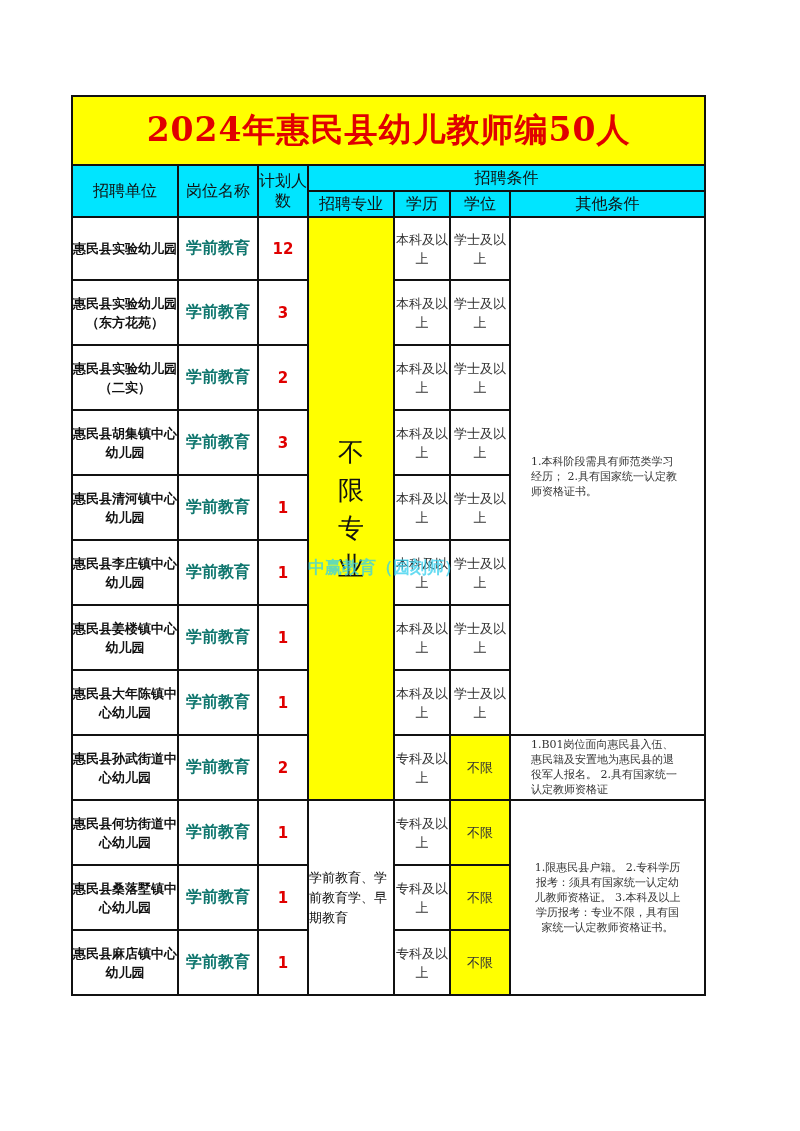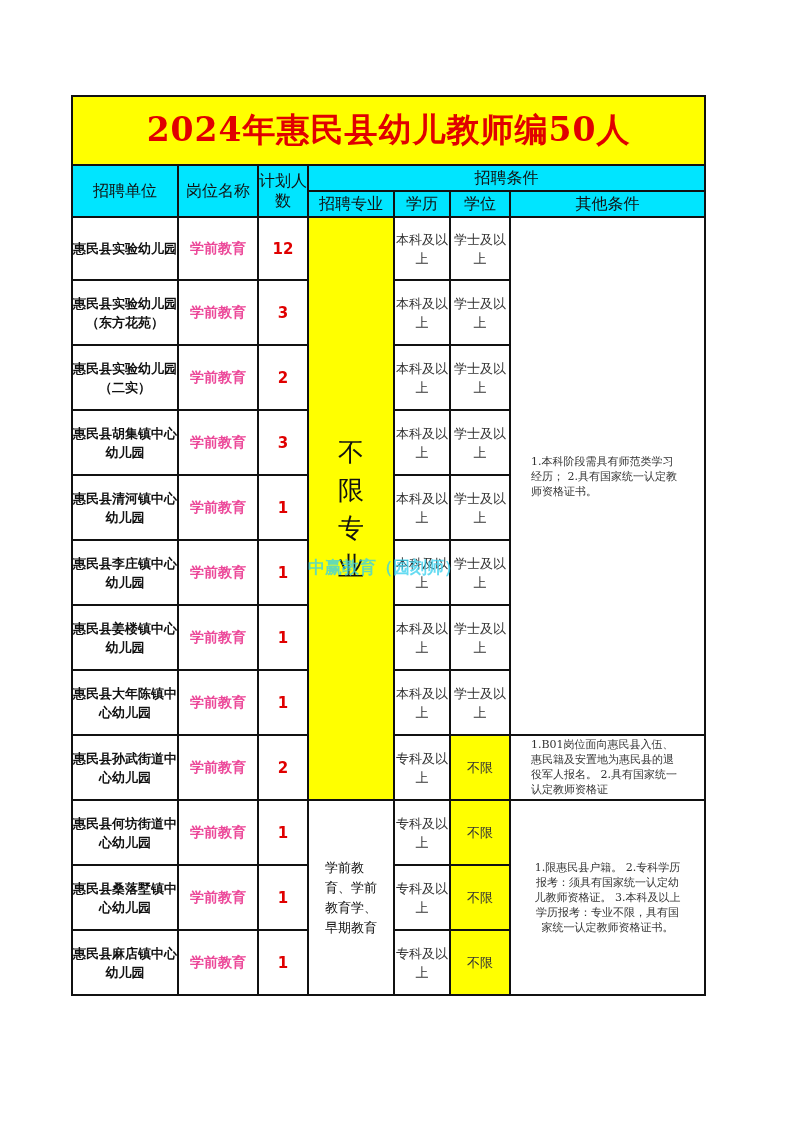--- a/index.html
+++ b/index.html
@@ -2,26 +2,26 @@
 <html><head>
 <meta charset="utf-8">
 <style>
   html,body{margin:0;padding:0;background:#fff;}
   body{width:800px;height:1131px;position:relative;font-family:"DejaVu Sans","Liberation Sans",sans-serif;overflow:hidden;}
   table.main{position:absolute;left:71px;top:95px;width:633px;border-collapse:collapse;table-layout:fixed;}
   table.main td{border:2px solid #111;padding:0;text-align:center;vertical-align:middle;}
   .title{background:#ffff00;height:67px;color:#e00000;font-weight:bold;font-size:33px;font-family:"DejaVu Serif","Liberation Serif",serif;letter-spacing:1px;}
   .hdr{background:#00e5ff;color:#111;font-size:16px;line-height:20px;font-family:"DejaVu Serif","Liberation Serif",serif;}
   .unit{font-weight:bold;font-size:13px;line-height:19px;color:#111;}
-  .pos{font-weight:bold;font-size:14px;color:#ec4899;}
+  .pos{font-weight:bold;font-size:16px;color:#0f766e;}
   .num{font-weight:bold;font-size:15px;color:#e00000;}
   .edu{font-size:13px;line-height:19px;color:#333;font-family:"DejaVu Serif","Liberation Serif",serif;}
   .yellow{background:#ffff00;}
   .major-big{font-weight:normal;font-size:26px;line-height:38px;color:#111;}
-  .major-small{font-size:13px;line-height:20px;color:#111;text-align:left !important;padding:0 16px !important;}
+  .major-small{font-size:13px;line-height:20px;color:#111;text-align:left !important;padding:0 0 !important;}
   .other{font-size:11px;line-height:15px;color:#333;text-align:left !important;padding:0 20px !important;font-family:"DejaVu Serif","Liberation Serif",serif;}
   .other.center{text-align:center !important;}
   .other.clip{overflow:hidden;margin-left:6px;}
   .other.clip div{height:62px;overflow:hidden;}
   .watermark{position:absolute;left:308px;top:556px;color:#33d0ee;opacity:.75;font-size:17px;font-weight:bold;pointer-events:none;}
   .unlimited{font-size:13px;color:#333;}
 </style>
 </head>
 <body>
 

